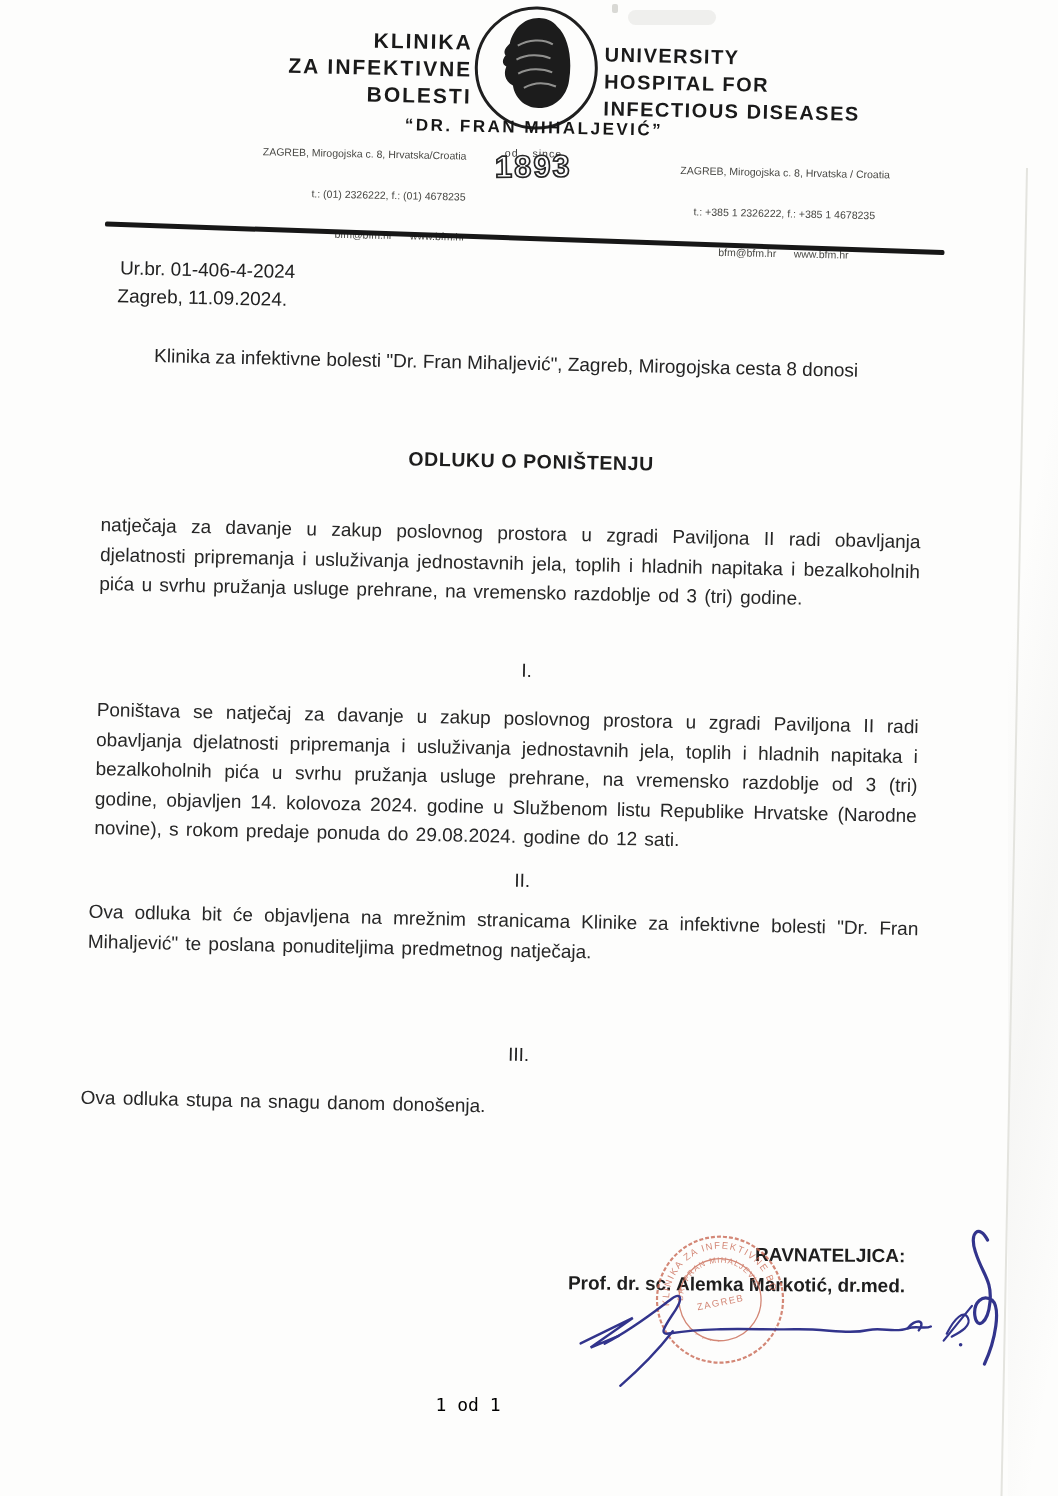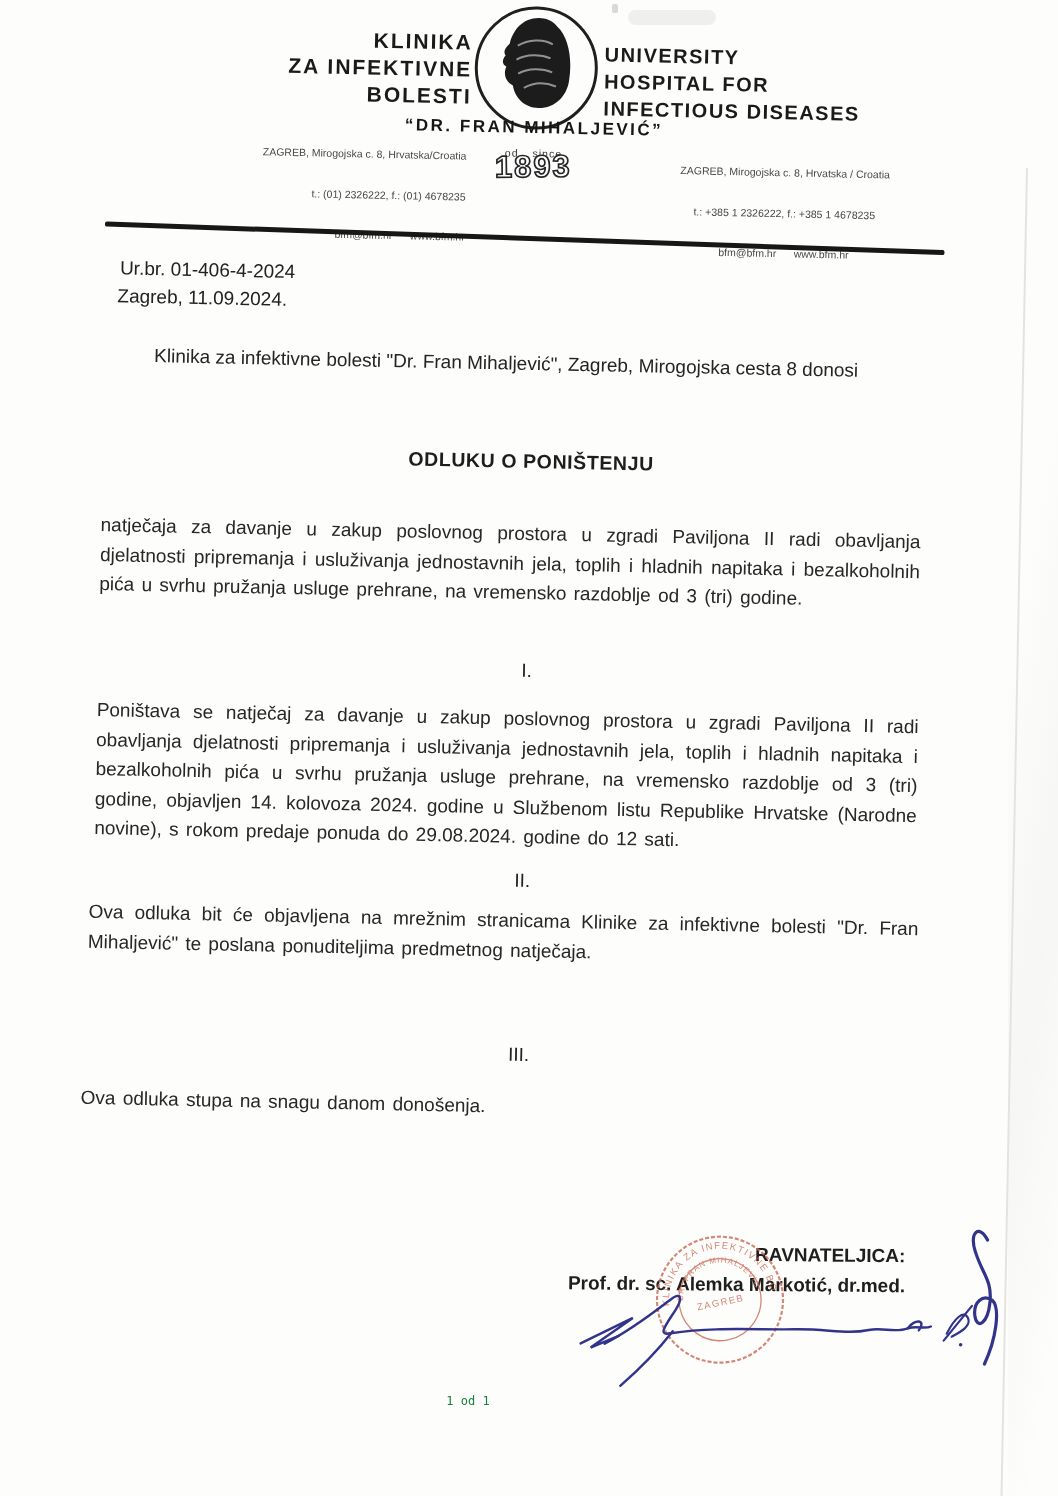--- a/index.html
+++ b/index.html
@@ -49,21 +49,21 @@
   
   .sig-role{left:520px;top:1242px;width:385px;text-align:right;
     font-size:19px;font-weight:700;color:#1e1e1e;}
   .sig-name{left:470px;top:1272px;width:435px;text-align:right;
     font-size:19px;font-weight:700;color:#1e1e1e;}
   .stamp-wrap{left:650px;top:1228px;width:140px;height:140px;transform:rotate(-12deg);opacity:.8;}
   .sig-svg{left:575px;top:1285px;}
   .paraph-svg{left:935px;top:1218px;}
   
   .footer{left:0;top:1394px;width:936px;text-align:center;
-    font-family:"DejaVu Sans Mono",monospace;font-size:12px;color:#15803d;}
+    font-family:"DejaVu Sans Mono",monospace;font-size:18px;color:#000000;}
   
   .edge-line{left:1026px;top:168px;width:1.5px;height:1335px;background:#e4e4df;
     transform:rotate(1.1deg);transform-origin:top;}
   .edge-shade{left:1008px;top:160px;width:50px;height:1336px;
     background:linear-gradient(100deg,rgba(0,0,0,0) 30%,rgba(120,120,110,0.05) 60%,rgba(0,0,0,0) 90%);}
   .smudge{left:628px;top:10px;width:88px;height:15px;background:#ececea;border-radius:8px;opacity:.85;}
   .smudge-dot{left:612px;top:4px;width:6px;height:9px;background:#d9d9d5;border-radius:2px;}
 </style>
 </head>
 <body>

